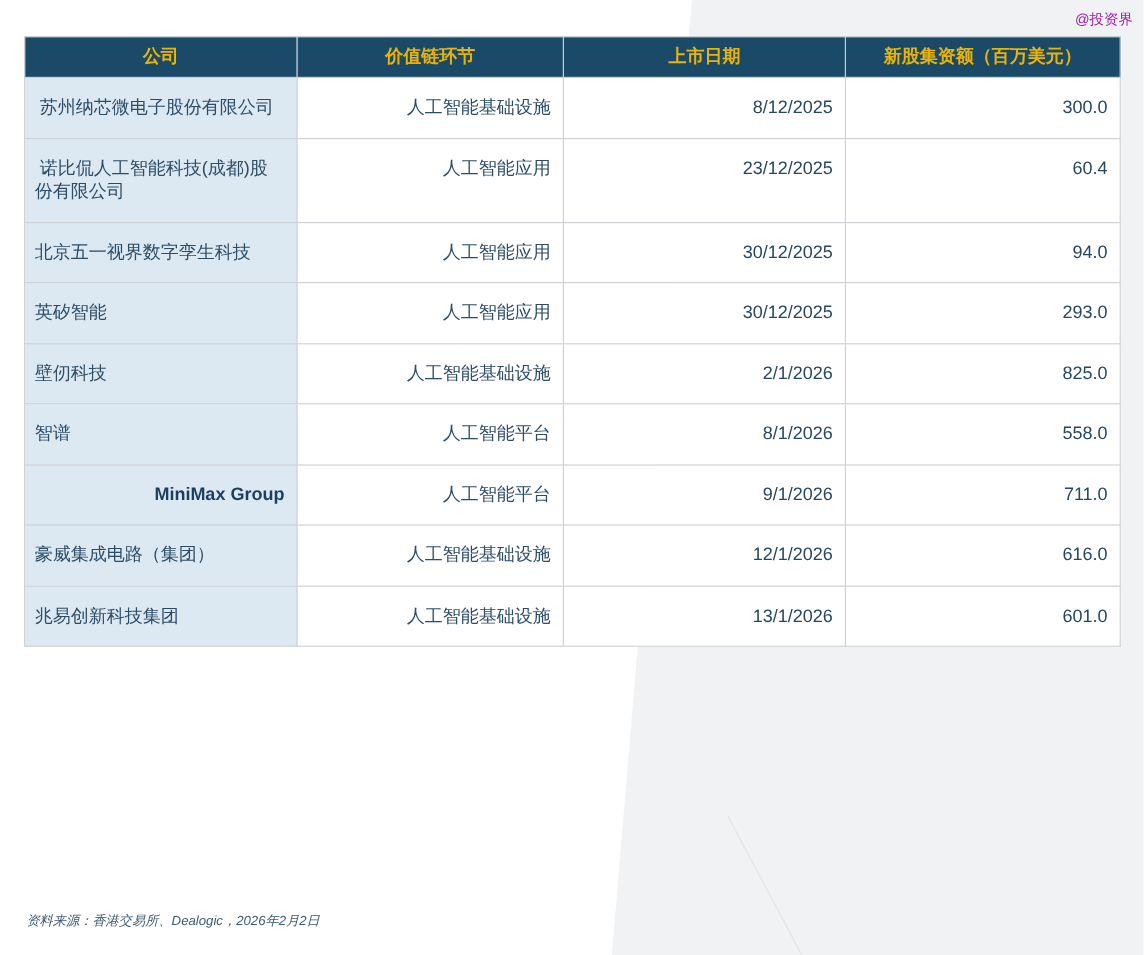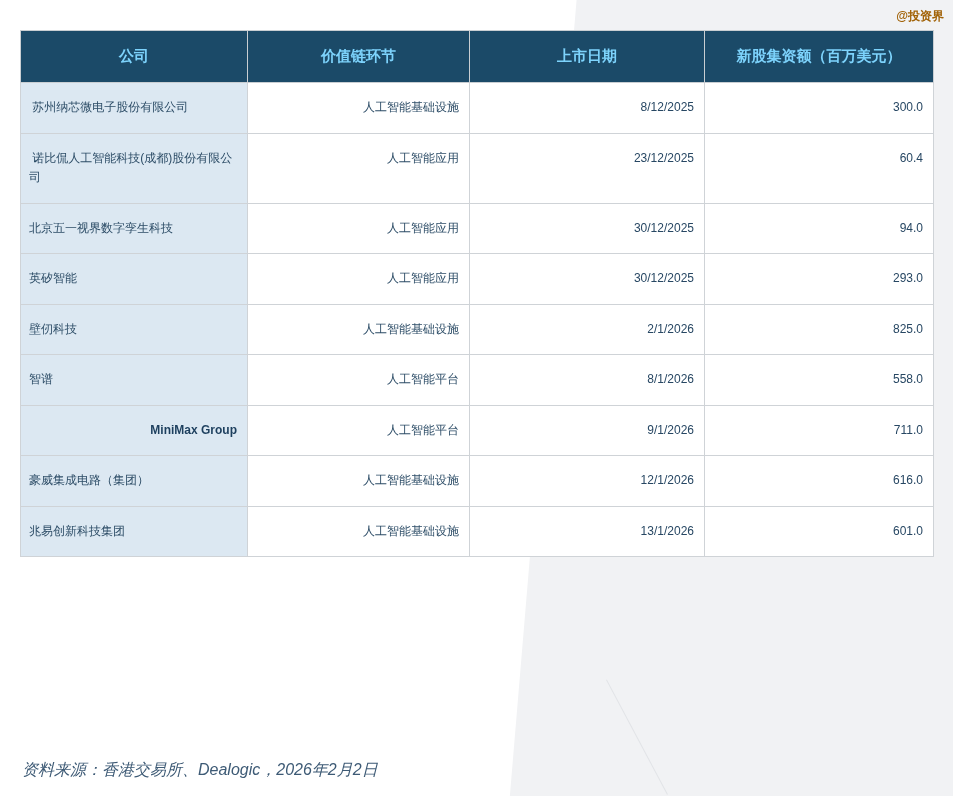--- a/index.html
+++ b/index.html
@@ -21,46 +21,46 @@
     position: absolute;
     width: 1px; height: 130px;
     background: #e2e4e7;
     left: 606px; top: 680px;
     transform: rotate(-28deg);
     transform-origin: top left;
     z-index: 0;
   }
   .watermark {
     position: absolute; top: 8px; right: 9px;
-    font-size: 12px; font-weight: bold; color: #a16207;
+    font-size: 12px; font-weight: normal; color: #a21caf;
     z-index: 2; letter-spacing: 0;
   }
   table.ipo {
     position: absolute; left: 20px; top: 30px;
     width: 913px;
     border-collapse: collapse;
     z-index: 1;
     table-layout: fixed;
   }
   .ipo th {
     background: #1b4a68;
-    color: #7dd3fc;
+    color: #eab308;
     font-size: 15px;
     font-weight: 600;
-    height: 52px;
+    height: 34px;
     text-align: center;
     vertical-align: middle;
     border: 1px solid #c9ced2;
     border-bottom: 1px solid #c9ced2;
     padding: 0 6px;
   }
   .ipo th + th { border-left: 1px solid rgba(255,255,255,0.45); }
   .ipo td {
     border: 1px solid #cfd3d7;
-    font-size: 12px;
+    font-size: 15px;
     color: #2d4d67;
     vertical-align: top;
     padding: 15px 10px;
     line-height: 19.5px;
     background: #ffffff;
   }
   .ipo td.company {
     background: #dce8f2;
     text-align: left;
     padding-left: 8px;
@@ -68,21 +68,21 @@
   }
   .ipo td.segment, .ipo td.date, .ipo td.amount { text-align: right; }
   .ipo td.date, .ipo td.amount { color: #274763; }
   .ipo tr.bold td.company { font-weight: bold; color: #1d3f5e; text-align: right; }
   .ipo col.c1 { width: 227px; }
   .ipo col.c2 { width: 222px; }
   .ipo col.c3 { width: 235px; }
   .ipo col.c4 { width: 229px; }
   .source-note {
     position: absolute; left: 22px; top: 760px;
-    font-size: 16px; font-style: italic;
+    font-size: 11px; font-style: italic;
     color: #3d5a75;
     z-index: 1;
   }
 </style>
 </head>
 <body>
 
 <div class="bg-band"></div>
 <div class="bg-diag-line"></div>
 

